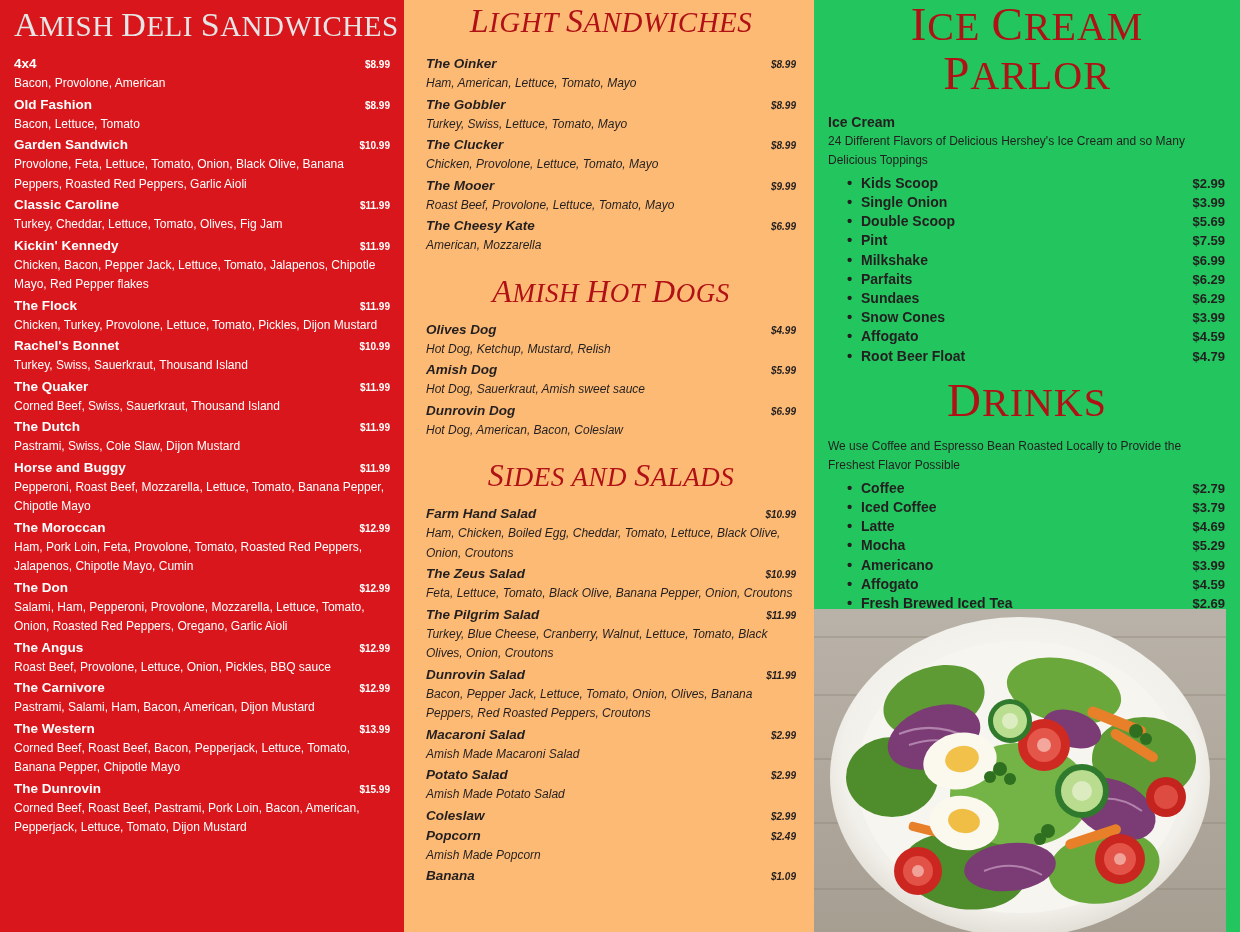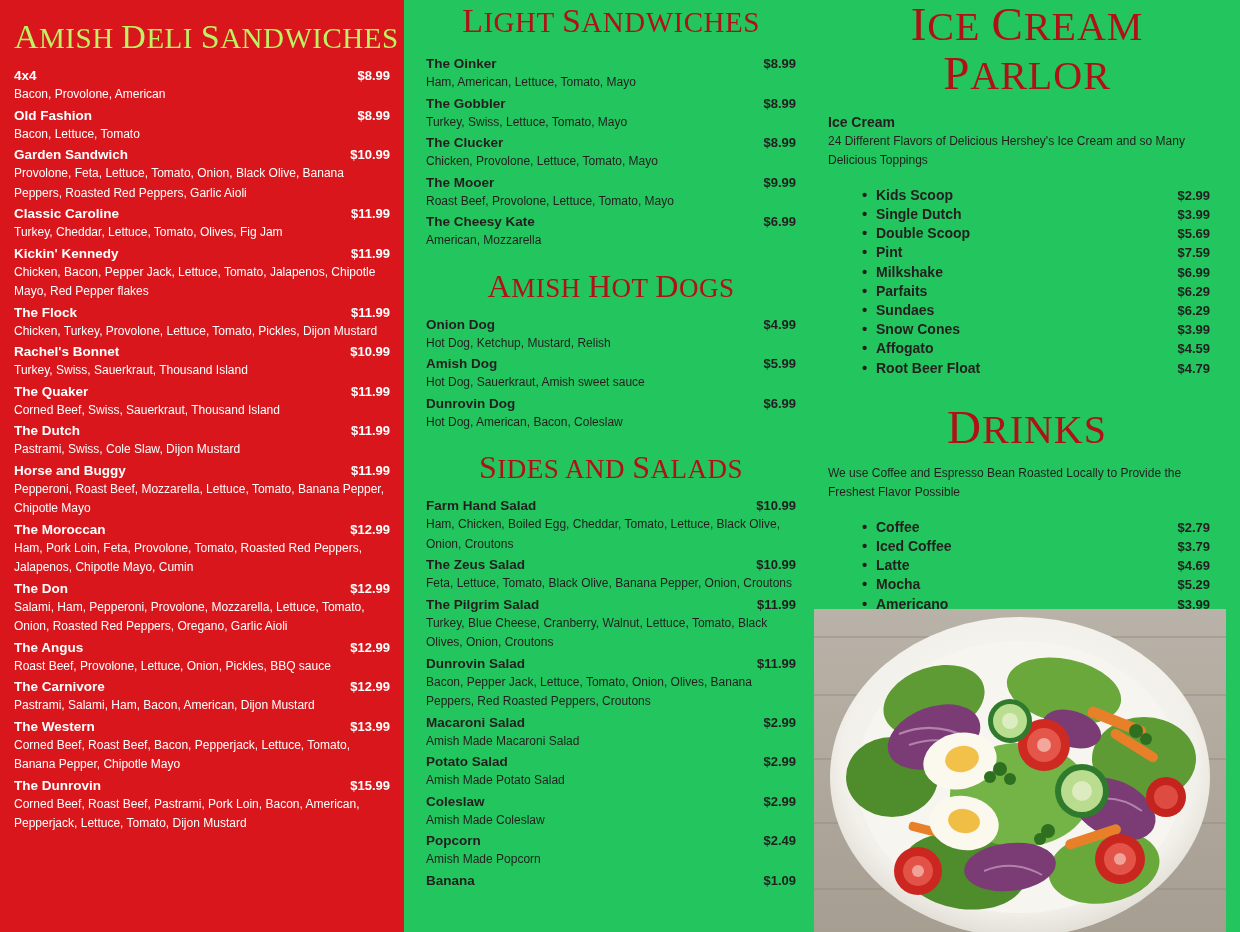--- a/index.html
+++ b/index.html
@@ -23,34 +23,35 @@
     width: 404px;
     background: #d8161b;
     color: #ffffff;
     padding: 0 14px 0 14px;
     position: relative;
   }
   .col-red .panel-title {
     font-family: "Liberation Serif", serif;
     font-size: 29px;
     letter-spacing: 0.5px;
-    color: #bef264;
-    padding-top: 18px;
+    color: #e5e5e5;
+    padding-top: 6px;
     padding-bottom: 10px;
     white-space: nowrap;
   }
   .col-red .panel-title .cap { font-size: 34px; }
 
   
   .col-mid {
     width: 410px;
-    background: #22c55e;
+    background: #fdba74;
     color: #231f20;
     padding: 0 18px 0 22px;
     position: relative;
+    font-style: italic;
   }
   .col-mid .panel-title {
     font-family: "Liberation Serif", serif;
     font-size: 29px;
     color: #b01116;
     text-align: center;
     padding-top: 2px;
     padding-bottom: 14px;
     letter-spacing: 0.5px;
   }
@@ -100,21 +101,21 @@
   .item { margin-bottom: 0px; }
   .item-row {
     display: flex;
     justify-content: space-between;
     align-items: baseline;
     font-weight: bold;
     font-size: 13.5px;
     line-height: 19px;
   }
   .item-name { padding-right: 8px; }
-  .item-price { white-space: nowrap; font-size: 13px; }
+  .item-price { white-space: nowrap; font-size: 10px; }
   .item-desc {
     font-size: 12px;
     line-height: 19.5px;
     font-weight: normal;
     padding-bottom: 1px;
   }
   .col-red .item-desc { color: #ffffff; }
 
   
   .intro {
@@ -123,21 +124,21 @@
     line-height: 19px;
     margin-bottom: 0px;
   }
   .intro-sub {
     font-size: 12px;
     line-height: 19px;
     margin-bottom: 4px;
   }
   ul.price-list {
     list-style: none;
-    margin: 16px;
+    margin: 1px;
     padding: 0 0 0 18px;
   }
   ul.price-list li {
     display: flex;
     justify-content: space-between;
     align-items: baseline;
     font-weight: bold;
     font-size: 14px;
     line-height: 19.2px;
     position: relative;
@@ -326,21 +327,21 @@
       </div>
       <div class="item-desc">American, Mozzarella</div>
     </div>
 
     <div class="section-head">
       <span class="cap">A</span>MISH <span class="cap">H</span>OT <span class="cap">D</span>OGS
     </div>
 
     <div class="item">
       <div class="item-row">
-        <span class="item-name">Onion Dog</span>
+        <span class="item-name">Olives Dog</span>
         <span class="item-price">$4.99</span>
       </div>
       <div class="item-desc">Hot Dog, Ketchup, Mustard, Relish</div>
     </div>
     <div class="item">
       <div class="item-row">
         <span class="item-name">Amish Dog</span>
         <span class="item-price">$5.99</span>
       </div>
       <div class="item-desc">Hot Dog, Sauerkraut, Amish sweet sauce</div>
@@ -397,21 +398,20 @@
         <span class="item-name">Potato Salad</span>
         <span class="item-price">$2.99</span>
       </div>
       <div class="item-desc">Amish Made Potato Salad</div>
     </div>
     <div class="item">
       <div class="item-row">
         <span class="item-name">Coleslaw</span>
         <span class="item-price">$2.99</span>
       </div>
-      <div class="item-desc">Amish Made Coleslaw</div>
     </div>
     <div class="item">
       <div class="item-row">
         <span class="item-name">Popcorn</span>
         <span class="item-price">$2.49</span>
       </div>
       <div class="item-desc">Amish Made Popcorn</div>
     </div>
     <div class="item">
       <div class="item-row">
@@ -431,21 +431,21 @@
 
     <div class="intro">Ice Cream</div>
     <div class="intro-sub">24 Different Flavors of Delicious Hershey's Ice Cream and so Many Delicious Toppings</div>
 
     <ul class="price-list">
       <li>
           <span>Kids Scoop</span>
           <span class="p">$2.99</span>
         </li>
       <li>
-          <span>Single Dutch</span>
+          <span>Single Onion</span>
           <span class="p">$3.99</span>
         </li>
       <li>
           <span>Double Scoop</span>
           <span class="p">$5.69</span>
         </li>
       <li>
           <span>Pint</span>
           <span class="p">$7.59</span>
         </li>

